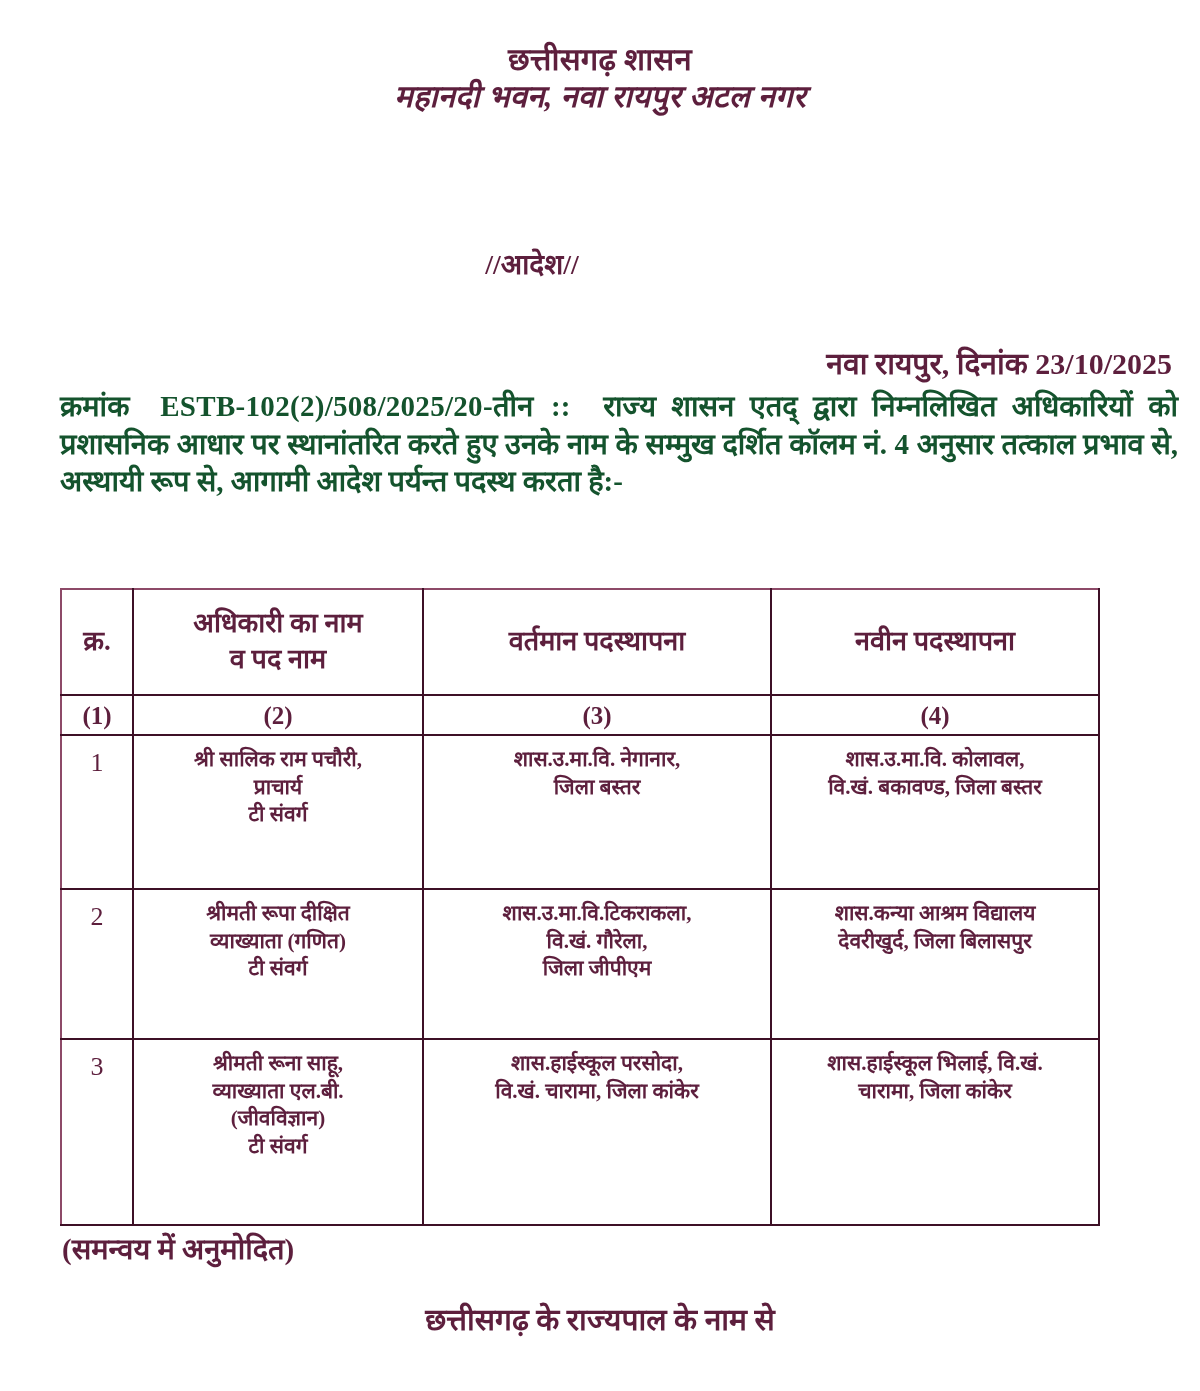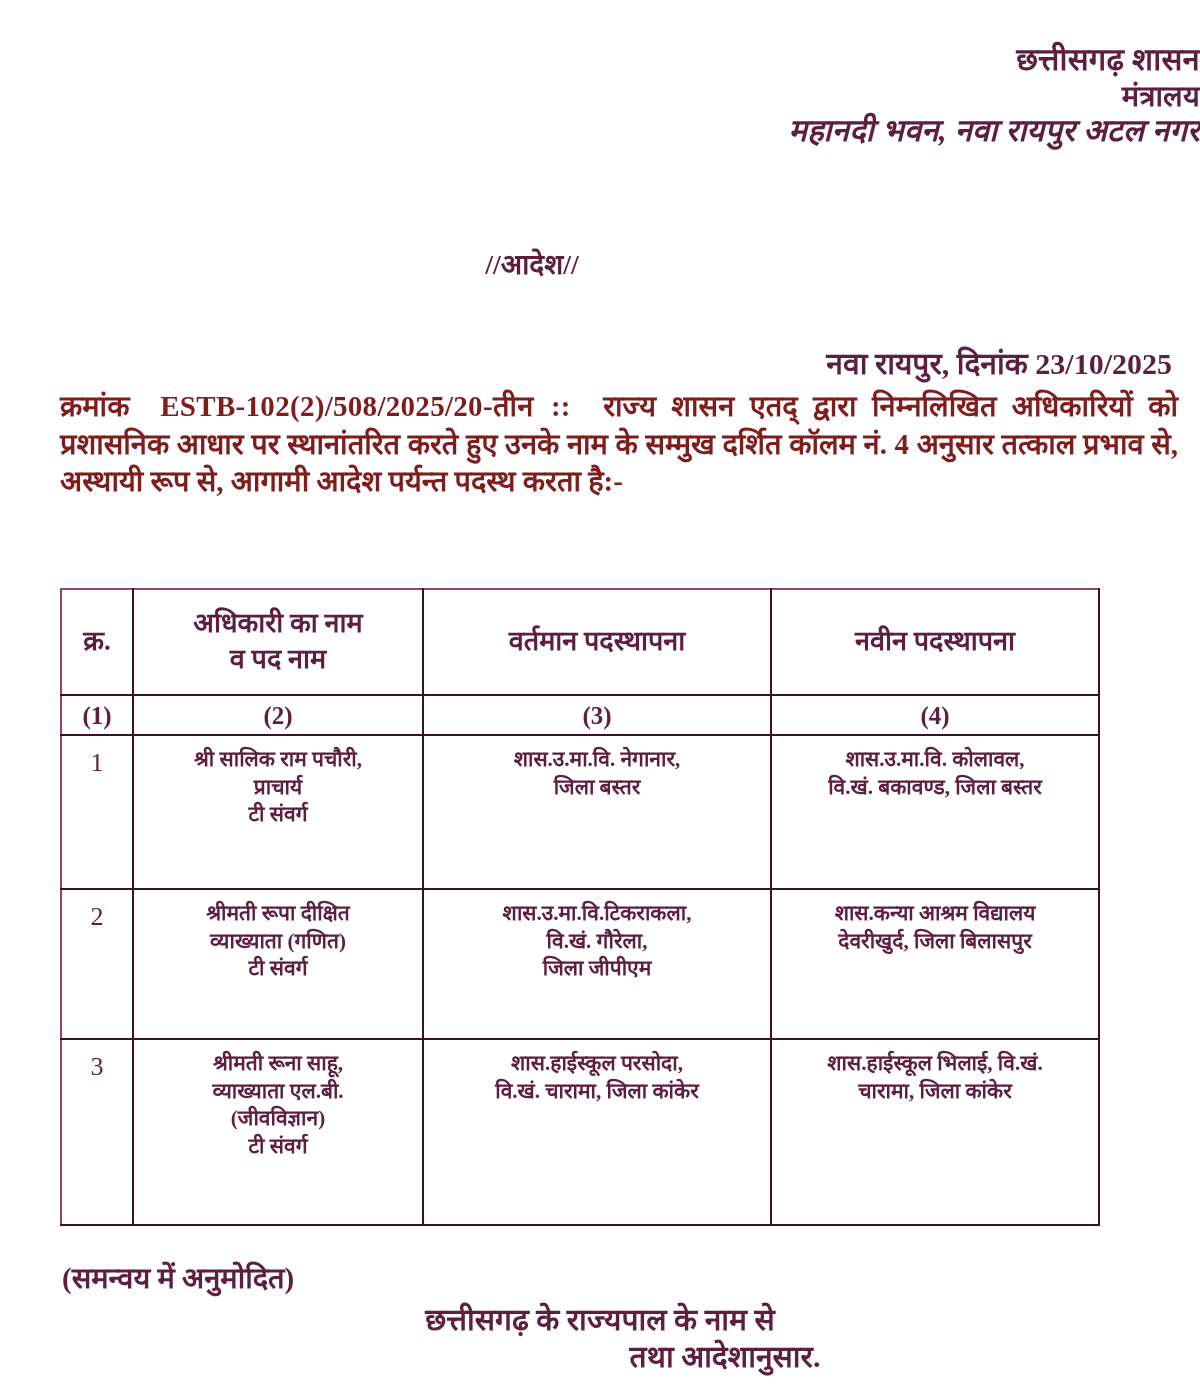--- a/index.html
+++ b/index.html
@@ -24,21 +24,20 @@
     width: 1200px;
     text-align: center;
     line-height: 1.18;
   }
   .letterhead .lh-line {
     font-weight: bold;
     font-size: 30px;
     letter-spacing: 0.2px;
     white-space: nowrap;
     color: #5d1f3d;
-    text-align: right;
   }
   .letterhead .lh-line.l1 { font-size: 31px; }
   .letterhead .lh-line.l2 { font-size: 31px; }
   .letterhead .lh-line.l3 { font-size: 29px; }
   .letterhead .lh-line.l4 { font-size: 31px; font-style: italic; }
 
   .order-word {
     position: absolute;
     top: 244px;
     left: 0;
@@ -62,21 +61,21 @@
 
   
   .body-para {
     position: absolute;
     top: 388px;
     left: 60px;
     width: 1118px;
     font-size: 29px;
     font-weight: bold;
     line-height: 1.30;
-    color: #7f1d1d;
+    color: #14532d;
     text-align: justify;
   }
   .body-para .ref-no {
     letter-spacing: 0.3px;
   }
   .body-para .sep {
     padding: 0 2px;
   }
 
   
@@ -133,21 +132,20 @@
   .r3 td { height: 160px; }
 
   
   .approved {
     position: absolute;
     top: 1228px;
     left: 62px;
     font-size: 29px;
     font-weight: bold;
     color: #5d1f3d;
-    margin-top: 29px;
   }
   .sign-block {
     position: absolute;
     top: 1302px;
     left: 0;
     width: 1200px;
     text-align: center;
     line-height: 1.22;
     color: #5d1f3d;
   }
@@ -157,21 +155,20 @@
     white-space: nowrap;
   }
   .sign-block .sg-line.s1 { }
   .sign-block .sg-line.s2 { padding-left: 250px; }
 </style>
 </head>
 <body>
 
 <div class="letterhead">
   <div class="lh-line l1">छत्तीसगढ़ शासन</div>
-  <div class="lh-line l3">मंत्रालय</div>
   <div class="lh-line l4">महानदी भवन, नवा रायपुर अटल नगर</div>
 </div>
 
 <div class="order-word">//आदेश//</div>
 
 <div class="place-date">नवा रायपुर, दिनांक 23/10/2025</div>
 
 <div class="body-para">
   <span>क्रमांक</span>&nbsp;
   <span class="ref-no">ESTB-102(2)/508/2025/20-तीन</span>
@@ -254,14 +251,13 @@
         <span class="cell-line">चारामा, जिला कांकेर</span>
       </td>
     </tr>
   </tbody>
 </table>
 
 <div class="approved">(समन्वय में अनुमोदित)</div>
 
 <div class="sign-block">
   <div class="sg-line s1">छत्तीसगढ़ के राज्यपाल के नाम से</div>
-  <div class="sg-line s2">तथा आदेशानुसार.</div>
 </div>
 
 </body></html>

